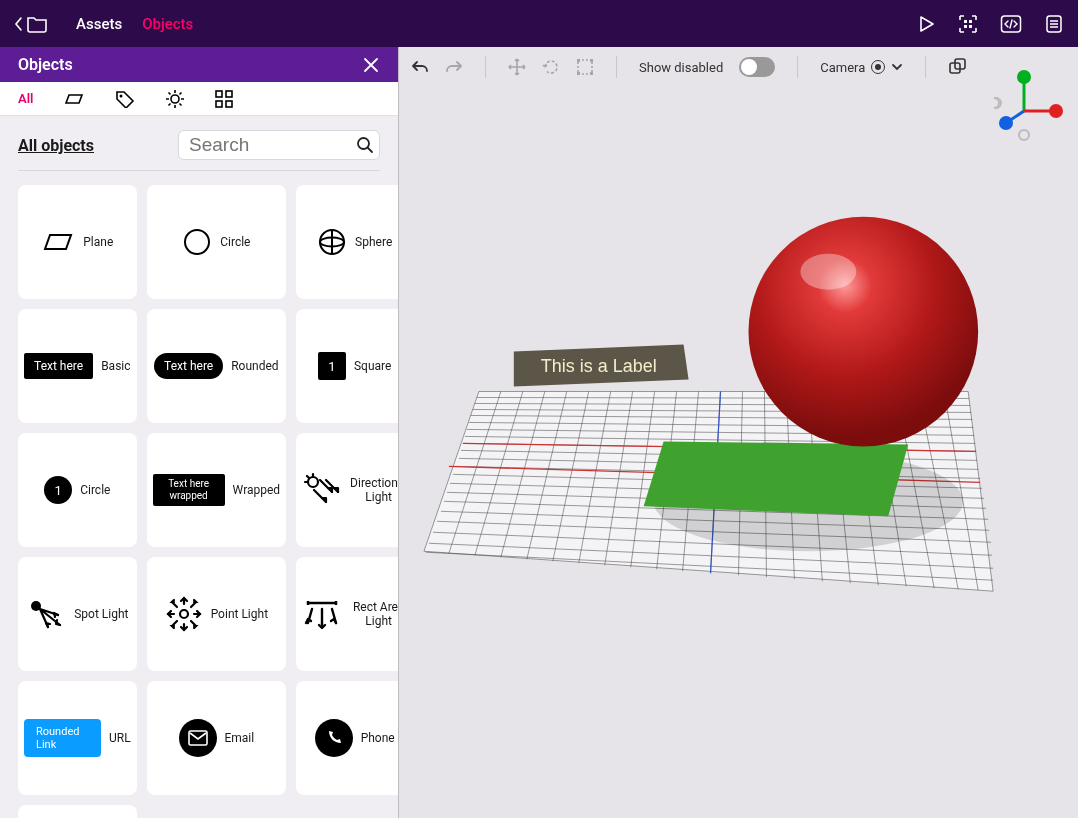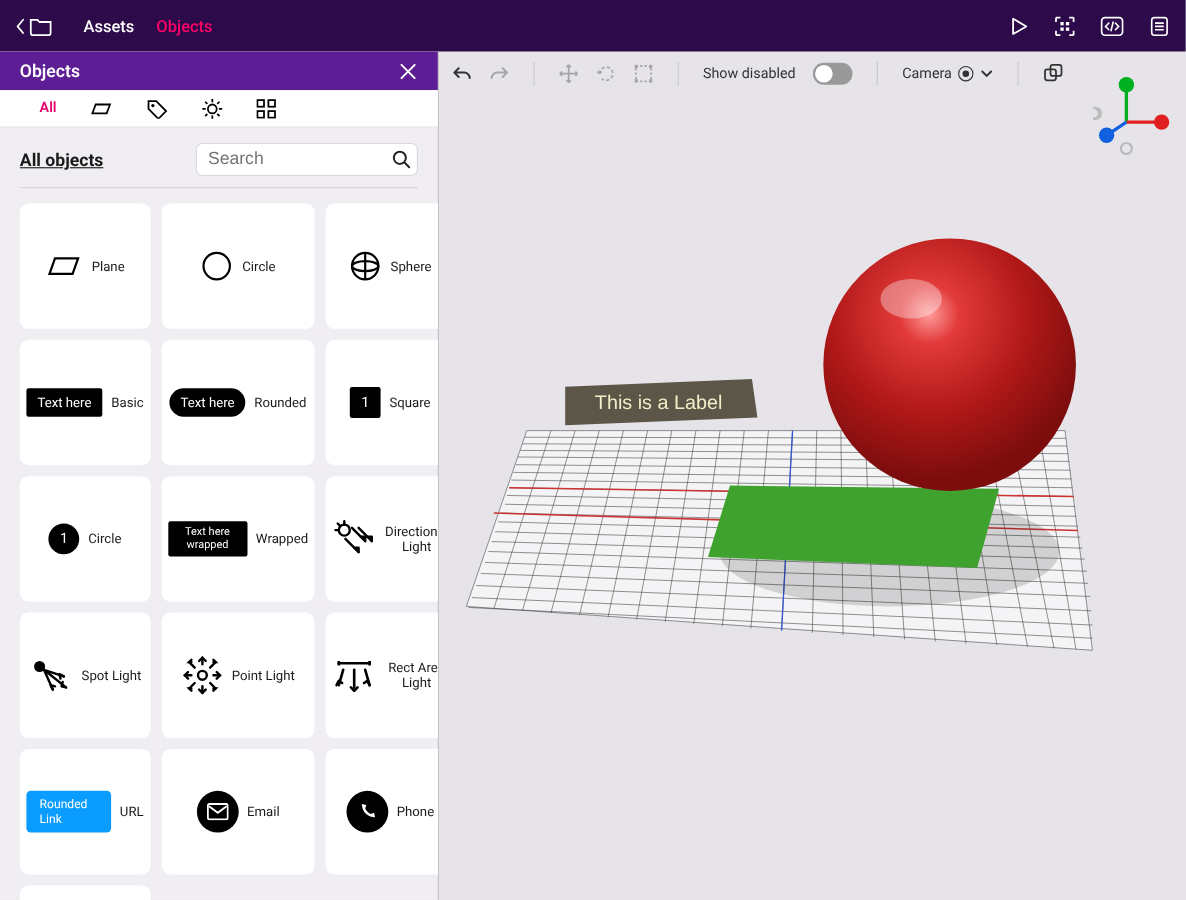--- a/index.html
+++ b/index.html
@@ -86,21 +86,21 @@
       font-weight: 600;
     }
     .panel-close {
       cursor: pointer;
     }
     .panel-filters {
       height: 40px;
       background: #fff;
       display: flex;
       align-items: center;
-      padding: 0 36px;
+      padding: 0 18px;
       gap: 30px;
       border-bottom: 1px solid #e2e0e4;
     }
     .filter-all {
       color: #e5006b;
       font-size: 13px;
       font-weight: 600;
       cursor: pointer;
     }
     .filter-icon {
@@ -123,21 +123,21 @@
     .search-wrap {
       position: relative;
       width: 202px;
     }
     .search-input {
       width: 100%;
       height: 30px;
       border: 1px solid #d9d7db;
       border-radius: 6px;
       padding: 0 34px 0 10px;
-      font-size: 16px;
+      font-size: 19px;
       background: #fff;
       color: #333;
     }
     .search-btn {
       position: absolute;
       right: 6px;
       top: 50%;
       transform: translateY(-50%);
       background: none;
       border: none;

